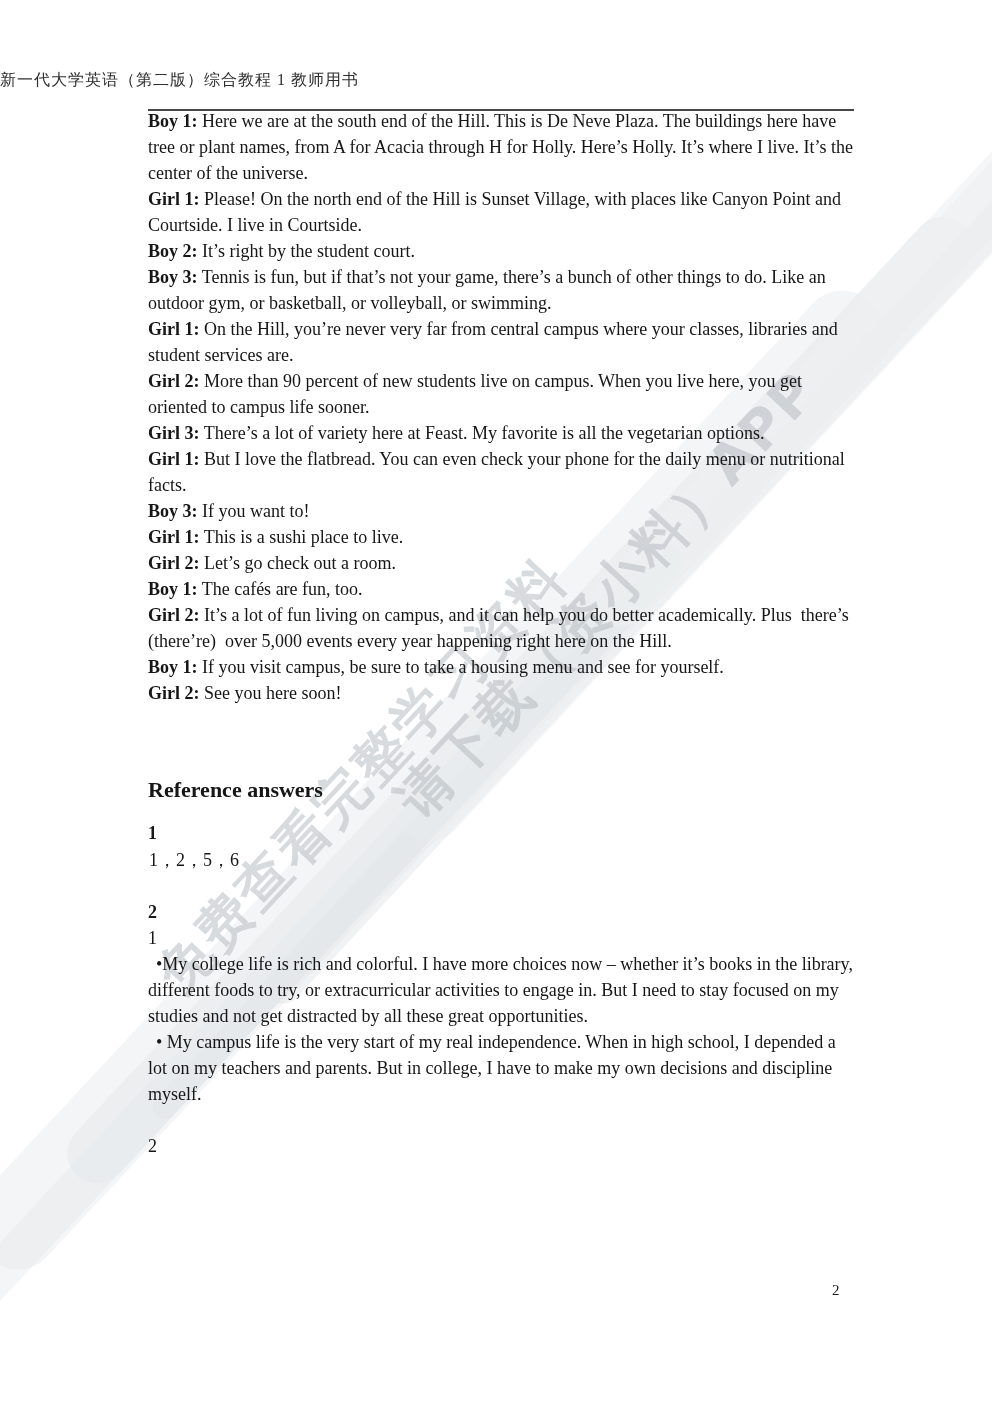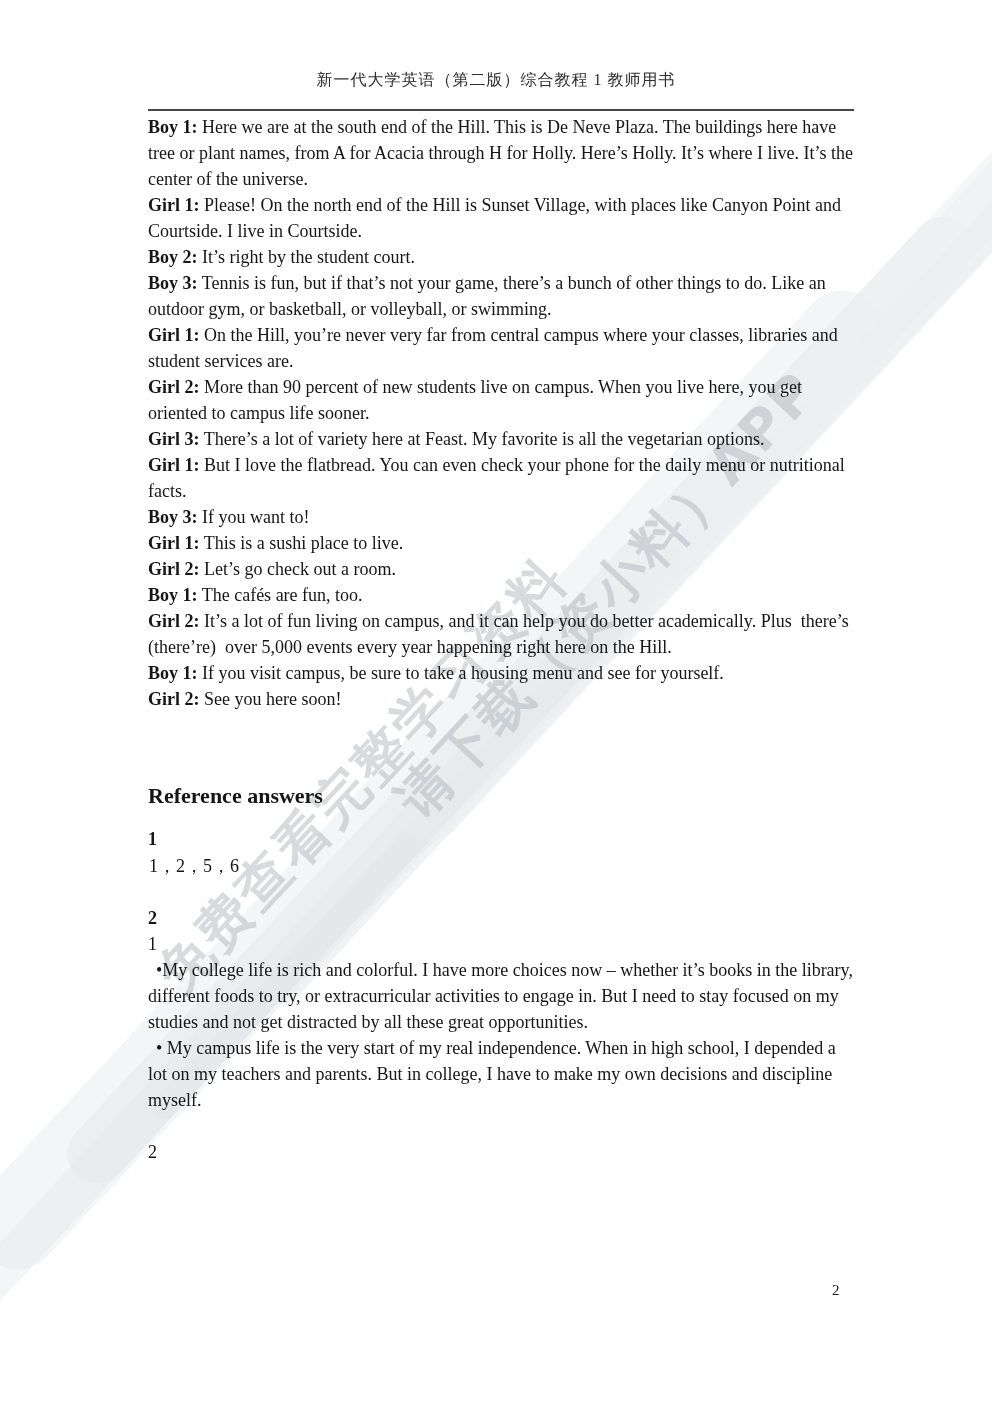--- a/index.html
+++ b/index.html
@@ -21,30 +21,30 @@
   .wm-text {
     position:absolute; font-weight:bold; font-size:54px; letter-spacing:3px;
     color:rgba(174,179,187,0.48); white-space:nowrap;
     transform-origin:0 50%; transform:rotate(-47deg);
     font-family:"DejaVu Sans","Liberation Sans",sans-serif;
   }
   .wm1 { left:168px; top:948px; }
   .wm2 { left:408px; top:773px; }
   
   .header-title {
-    position:absolute; top:70px; left:0; width:100%; text-align:center;
+    position:absolute; top:70px; left:0; width:100%; 
     font-size:16px; color:#2e2e2e; letter-spacing:1px;
   }
   .header-rule {
     position:absolute; top:109px; left:148px; width:706px; height:2px;
     background:#474747;
   }
   
   .content {
-    position:absolute; left:148px; top:114px; width:706px;
+    position:absolute; left:148px; top:108px; width:706px;
     font-size:18px; line-height:26px;
   }
   .turn { margin:0; white-space:pre-wrap; }
   .turn b { font-weight:bold; }
   .ref-heading { margin:69px 0 12px 0; font-size:22px; line-height:30px; font-weight:bold; }
   .ans-label1 { margin:15px 0 0 0; font-weight:bold; }
   .ans-value  { margin:1px; }
   .ans-label2 { margin:26px 0 0 0; font-weight:bold; }
   .ans-sub    { margin:0; }
   .bullet     { margin:0; text-indent:8px; white-space:pre-wrap; }

